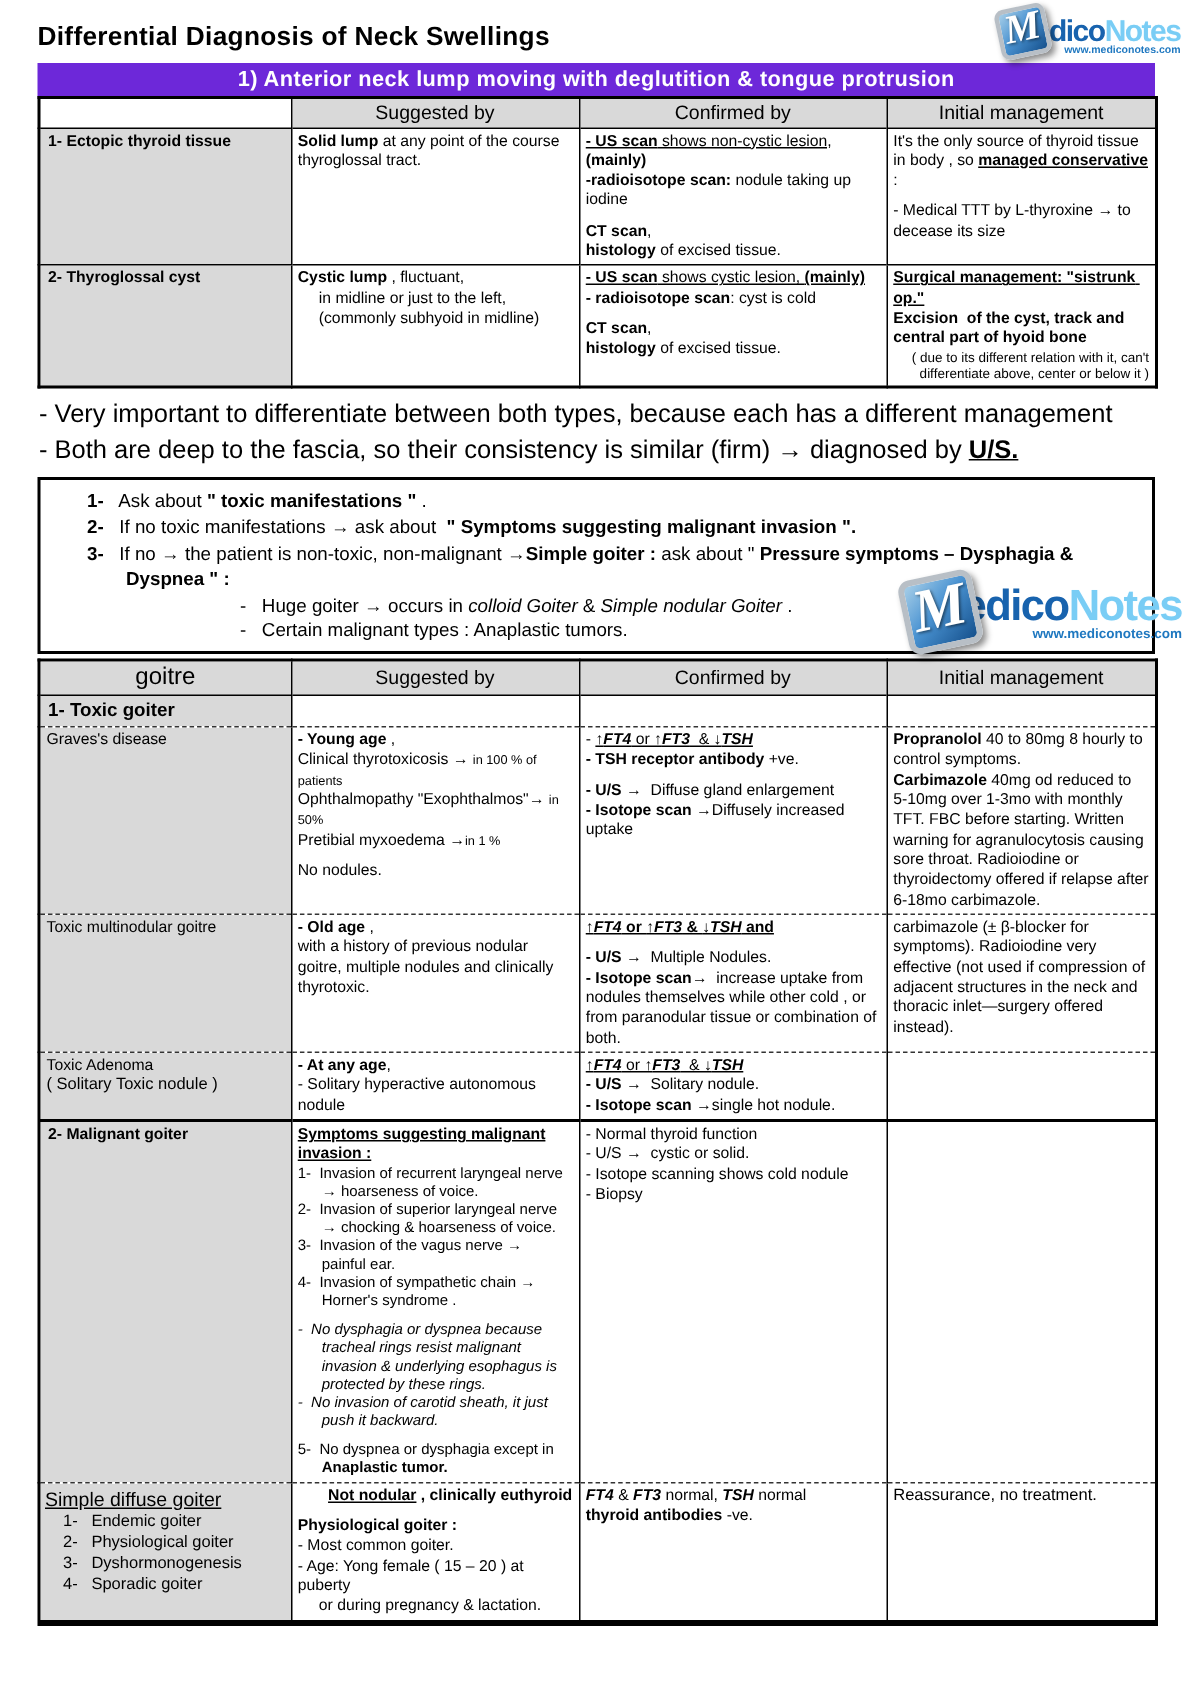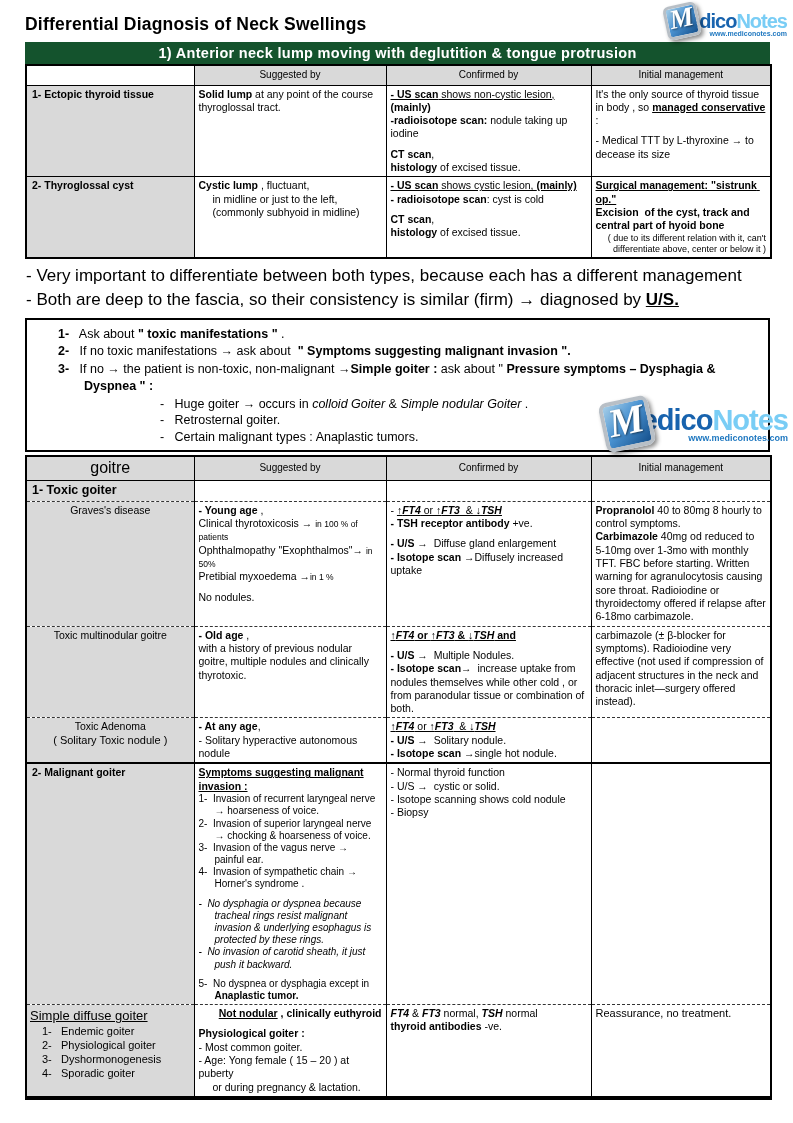--- a/index.html
+++ b/index.html
@@ -4,21 +4,21 @@
 <style>
   html,body{margin:0;padding:0;}
   body{
     width:793px;height:1123px;background:#fff;color:#000;
     font-family:"Liberation Sans", sans-serif;
     position:relative;overflow:hidden;
   }
   .content{position:absolute;left:25px;top:0;width:745px;}
   .page-title{font-size:17.5px;font-weight:bold;letter-spacing:.2px;margin:14px 0 7px 0;}
   
-  .banner{background:#14532d;color:#fff;text-align:center;font-weight:bold;
+  .banner{background:#6d28d9;color:#fff;text-align:center;font-weight:bold;
     font-size:14.5px;height:22px;line-height:22px;letter-spacing:.3px;}
   
   .logo{display:flex;align-items:flex-start;}
   .logo-sq{width:42px;height:42px;border-radius:8px;flex:none;
     background:linear-gradient(140deg,#a8cfe8 0%,#4a93d2 45%,#15508c 100%);
     border:4px solid #b8bfc6;box-shadow:2px 3px 4px rgba(0,0,0,.45);
     transform:rotate(-12deg);position:relative;z-index:2;}
   .logo-m{position:absolute;left:3px;top:-6px;font-size:40px;font-weight:bold;font-style:italic;
     color:#fff;font-family:"Liberation Serif", serif;text-shadow:1px 1px 2px rgba(0,0,0,.5);}
   .logo-words{margin-left:-10px;margin-top:7px;position:relative;z-index:1;line-height:1;white-space:nowrap;}
@@ -28,23 +28,23 @@
   .logo-top{position:absolute;right:6px;top:4px;}
   .logo-top .logo-sq{width:28px;height:28px;border-width:3px;border-radius:6px;}
   .logo-top .logo-m{font-size:27px;left:2px;top:-4px;}
   .logo-top .logo-edico,.logo-top .logo-notes{font-size:20px;}
   .logo-top .logo-url{font-size:7px;}
   .logo-box{position:absolute;right:-20px;bottom:1px;}
   
   table.t{width:745px;table-layout:fixed;border-collapse:collapse;border:2.5px solid #000;}
   table.t td{border-left:1px solid #000;vertical-align:top;padding:2px 4px;
     font-size:10.5px;line-height:1.27;overflow:hidden;}
-  tr.hrow td{background:#d9d9d9;text-align:center;font-size:10px;vertical-align:middle;padding:1px;}
+  tr.hrow td{background:#d9d9d9;text-align:center;font-size:13px;vertical-align:middle;padding:1px;}
   tr.hrow td.white{background:#fff;}
-  td.lbl{background:#d9d9d9;vertical-align:middle;text-align:center;font-size:12.5px;}
+  td.lbl{background:#d9d9d9;vertical-align:middle;text-align:left;font-size:12.5px;}
   td.lbl.bleft{text-align:left;font-weight:bold;padding-left:5px;}
   td.lbl.toplbl{vertical-align:top;text-align:left;font-size:13px;padding-left:3px;padding-top:3px;}
   tr.b-dash td{border-top:1px dashed #333;}
   tr.b-solid td{border-top:1px solid #000;}
   tr.b-thick td{border-top:2.5px solid #000;}
   td.mg-sm{font-size:9.6px;line-height:1.3;}
   td.vm{vertical-align:middle;}
   table.t2{border-bottom:4px solid #000;}
   
   .ln{white-space:pre-wrap;}
@@ -153,21 +153,20 @@
     </div>
 
 
   <div class="stepsbox">
     <div>
         <div class="ln step"><span class="b">1-</span><span>   Ask about </span><span class="b">" toxic manifestations "</span><span> .</span></div>
         <div class="ln step"><span class="b">2-</span><span>   If no toxic manifestations → ask about  </span><span class="b">" Symptoms suggesting malignant invasion ".</span></div>
         <div class="ln step"><span class="b">3-</span><span>   If no → the patient is non-toxic, non-malignant →</span><span class="b">Simple goiter :</span><span> ask about " </span><span class="b">Pressure symptoms – Dysphagia &amp;</span></div>
         <div class="ln stepcont"><span class="b">Dyspnea " :</span></div>
         <div class="ln blt"><span>-   Huge goiter → occurs in </span><span class="i">colloid Goiter</span><span> &amp; </span><span class="i">Simple nodular Goiter</span><span> .</span></div>
-        <div class="ln blt"><span>-   Retrosternal goiter.</span></div>
         <div class="ln blt"><span>-   Certain malignant types : Anaplastic tumors.</span></div>
       </div>
     <div class="logo logo-box">
       <div class="logo-sq">
         <span class="logo-m">M</span>
       </div>
       <div class="logo-words">
         <span class="logo-edico">edico</span><span class="logo-notes">Notes</span>
         <div class="logo-url">www.mediconotes.com</div>
       </div>

